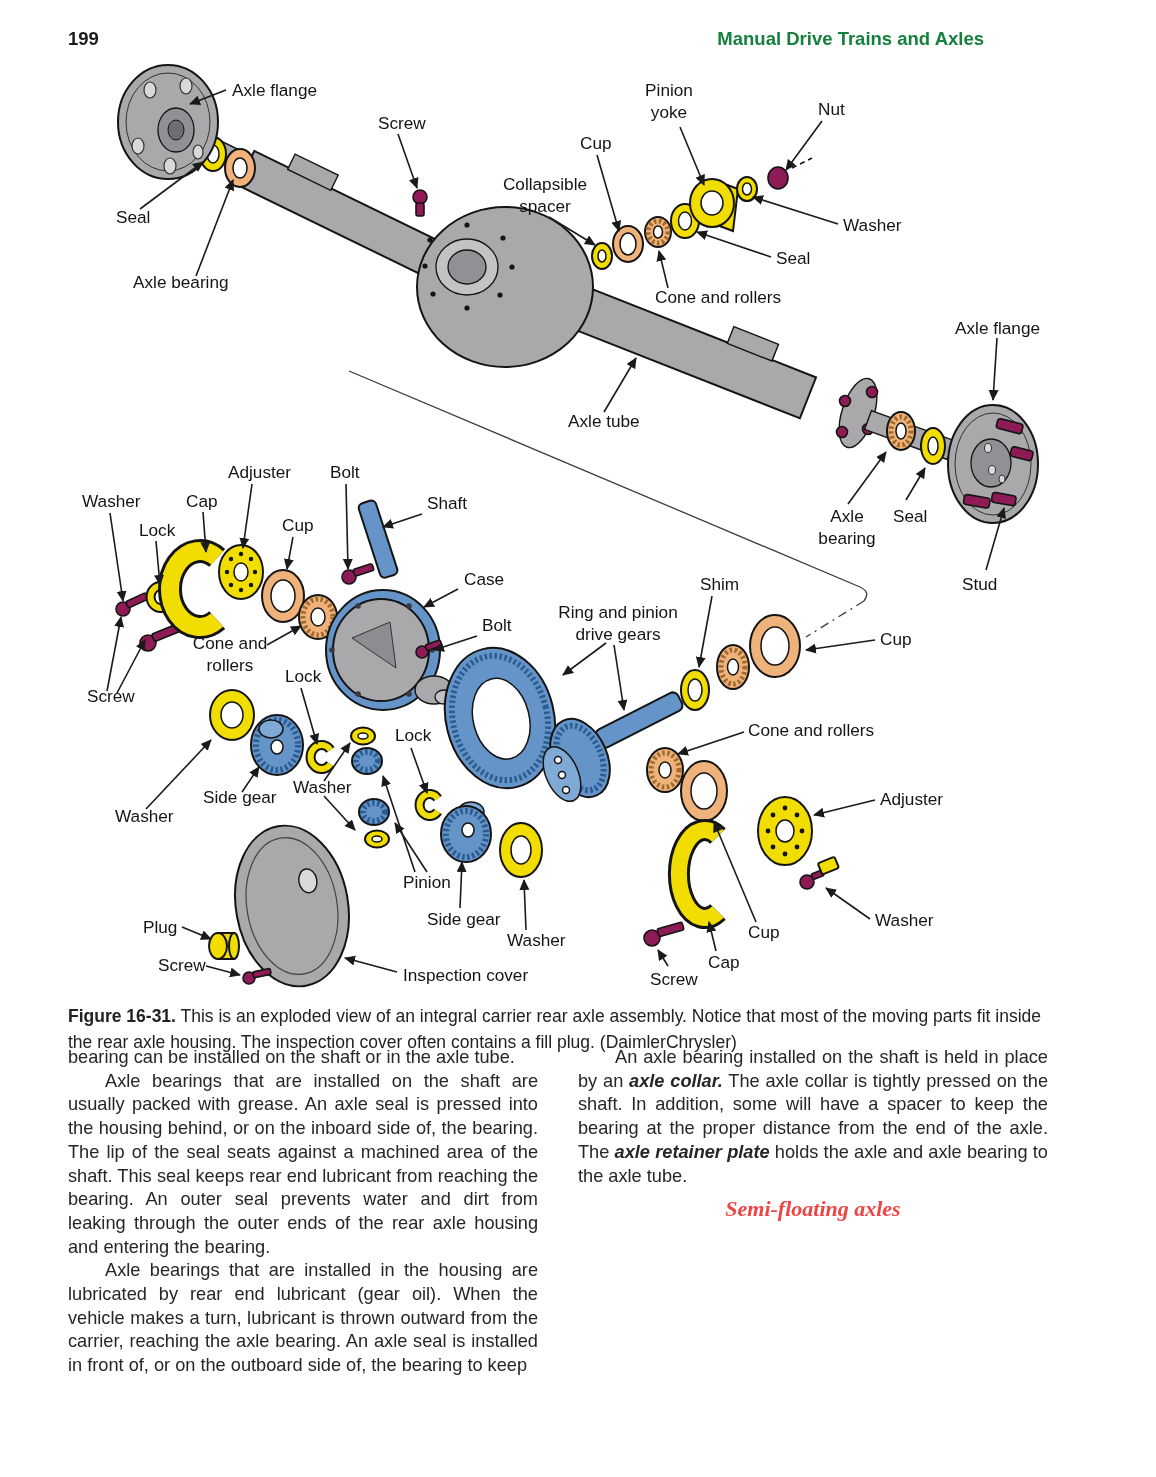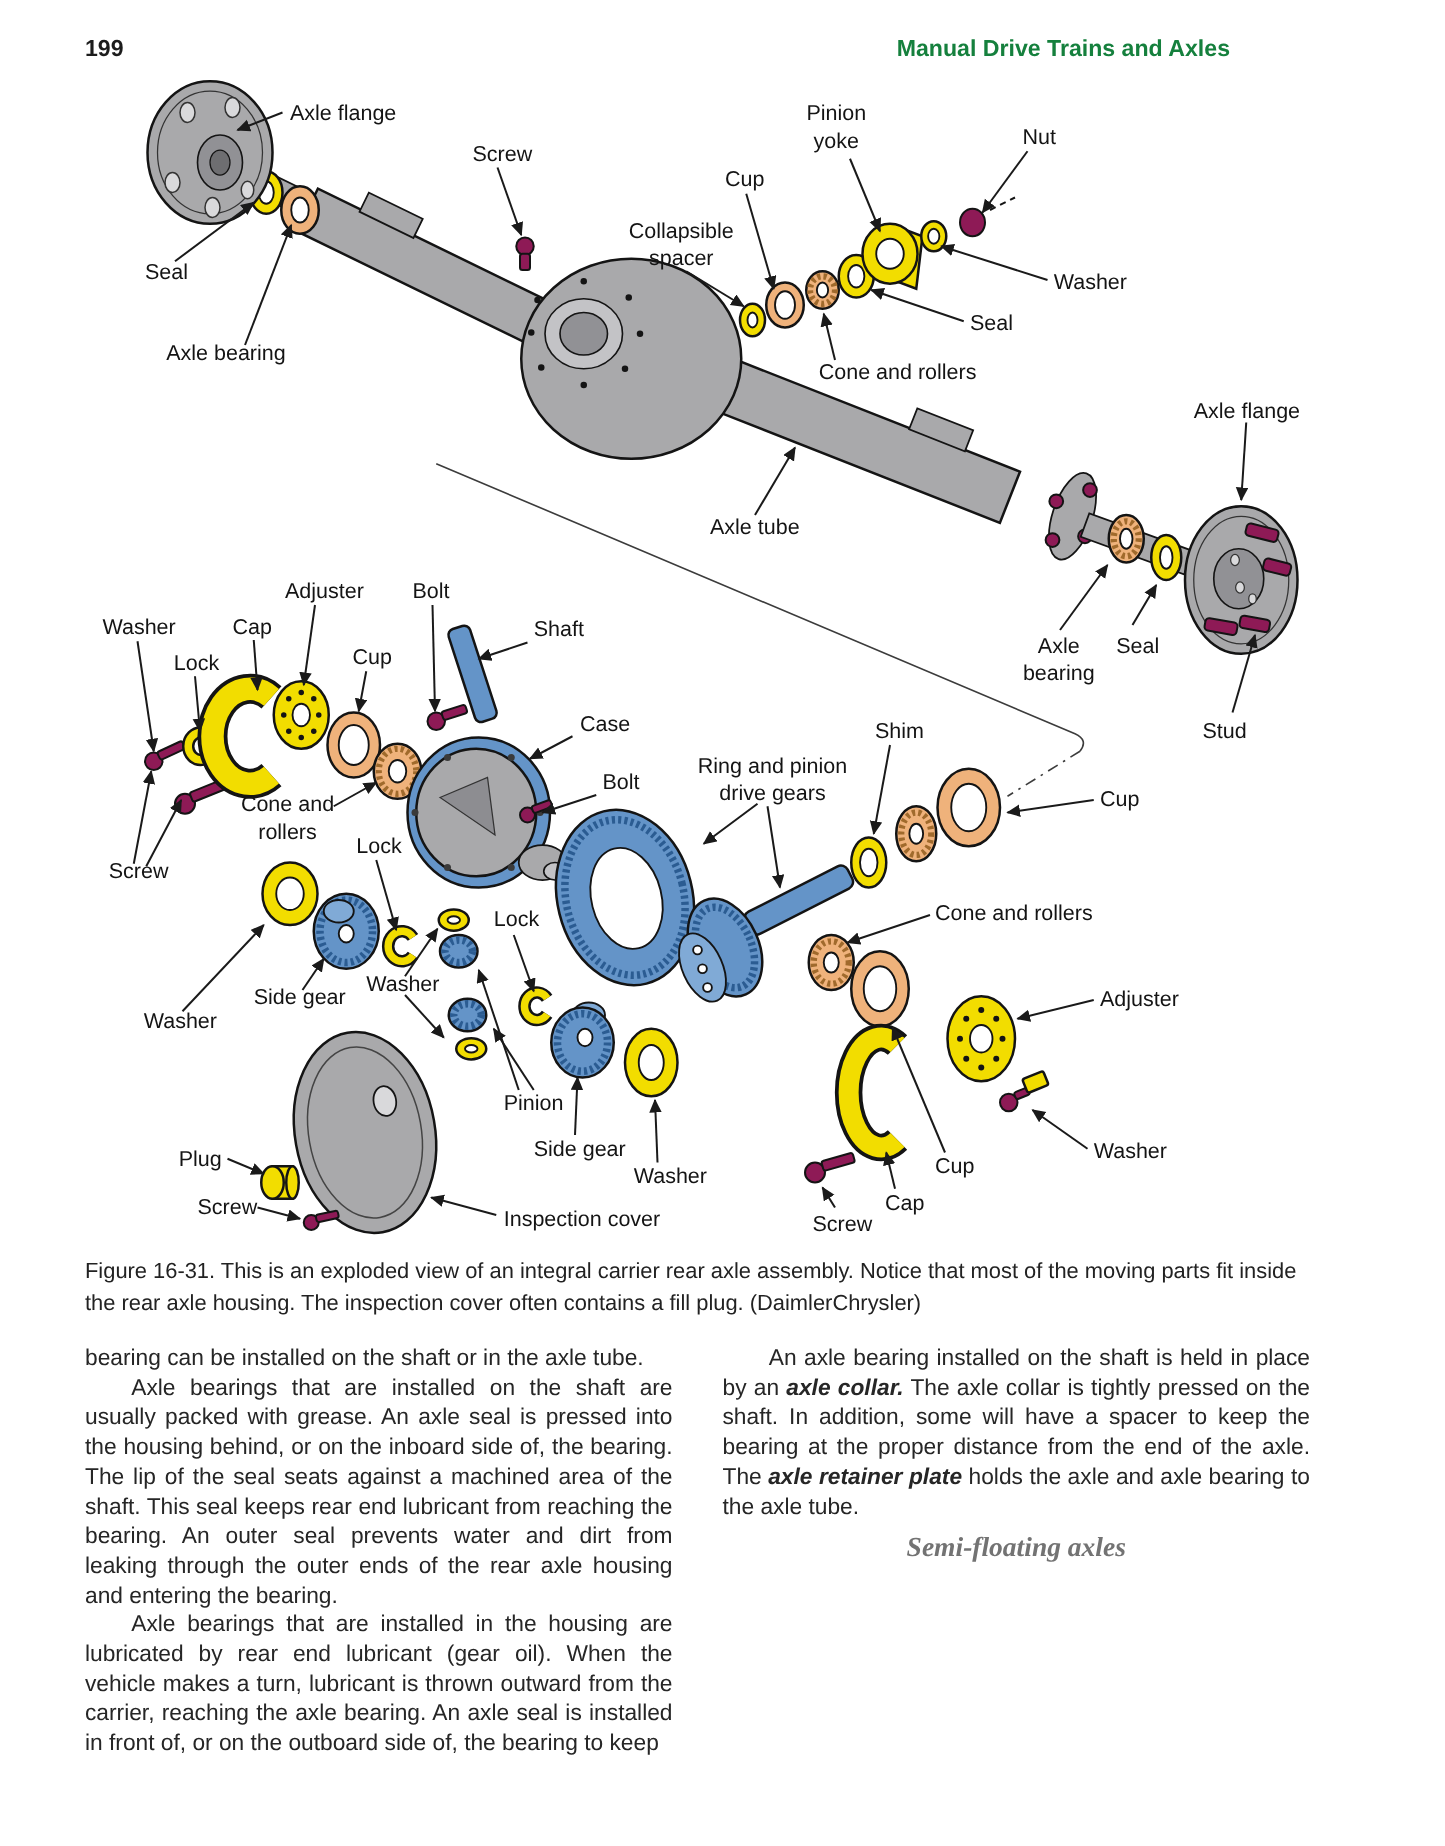--- a/index.html
+++ b/index.html
@@ -20,31 +20,31 @@
   .bl{fill:#6494c8;stroke:#141414;stroke-width:2;}
   .bl2{fill:#80aad6;stroke:#141414;stroke-width:1.5;}
   .wh{fill:#ffffff;stroke:#141414;stroke-width:1.5;}
   .teethB{fill:none;stroke:#2b5c92;stroke-width:6;stroke-dasharray:2.5 2.5;}
   .teethO{fill:none;stroke:#a06a2c;stroke-width:5;stroke-dasharray:2.5 2.5;}
   .arr line{stroke:#1a1a1a;stroke-width:1.6;}
   .thin{fill:none;stroke:#3c3c3c;stroke-width:1.3;}
   .thindash{fill:none;stroke:#3c3c3c;stroke-width:1.3;stroke-dasharray:9 5 2 5;}
   .caption{position:absolute;left:68px;top:1004px;width:982px;font-size:17.5px;
            line-height:25.8px;color:#222;}
-  .caption .cap-label{font-weight:normal;font-style:normal;margin-top:30px;}
+  .caption .cap-label{font-weight:bold;font-style:normal;margin-top:30px;}
   .caption .cap-text{}
-  .col{position:absolute;top:1075px;width:470px;font-size:18.2px;line-height:23.7px;
+  .col{position:absolute;top:1046px;width:470px;font-size:18.2px;line-height:23.7px;
        text-align:justify;color:#262626;}
   .col-left{left:68px;}
   .col-right{left:578px;}
   .col p{margin:0;text-indent:37px;}
   .col p.cont{text-indent:0;}
   .bi{font-weight:bold;font-style:italic;}
   .col h2{margin:9px 0 6px 0;text-align:center;text-indent:0;font-family:"Liberation Serif",serif;
-          font-size:22px;font-weight:bold;font-style:italic;color:#737373;}
+          font-size:22px;font-weight:bold;font-style:italic;color:#ef4444;}
 </style>
 </head>
 <body>
 
 <div class="page">
 
   <span class="pgnum">199</span>
   <span class="runhead">Manual Drive Trains and Axles</span>
 
   <svg class="diagram" width="1156" height="1000" viewBox="0 0 1156 1000">

